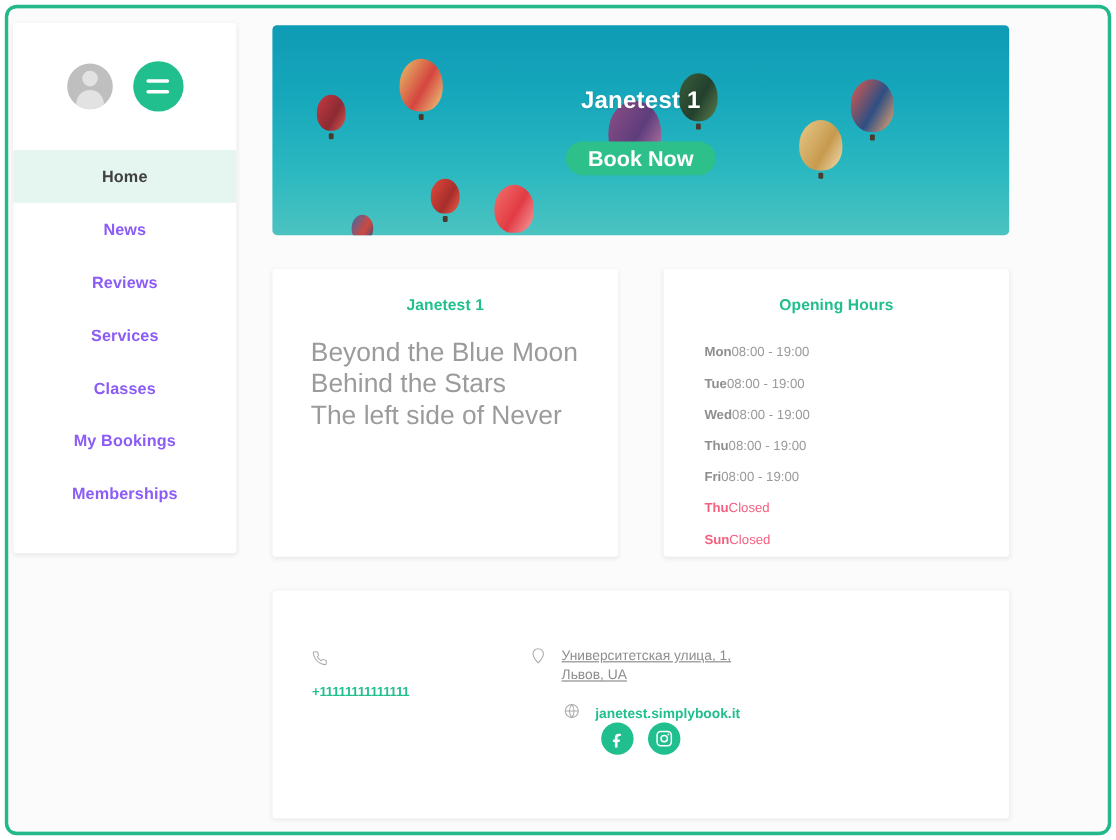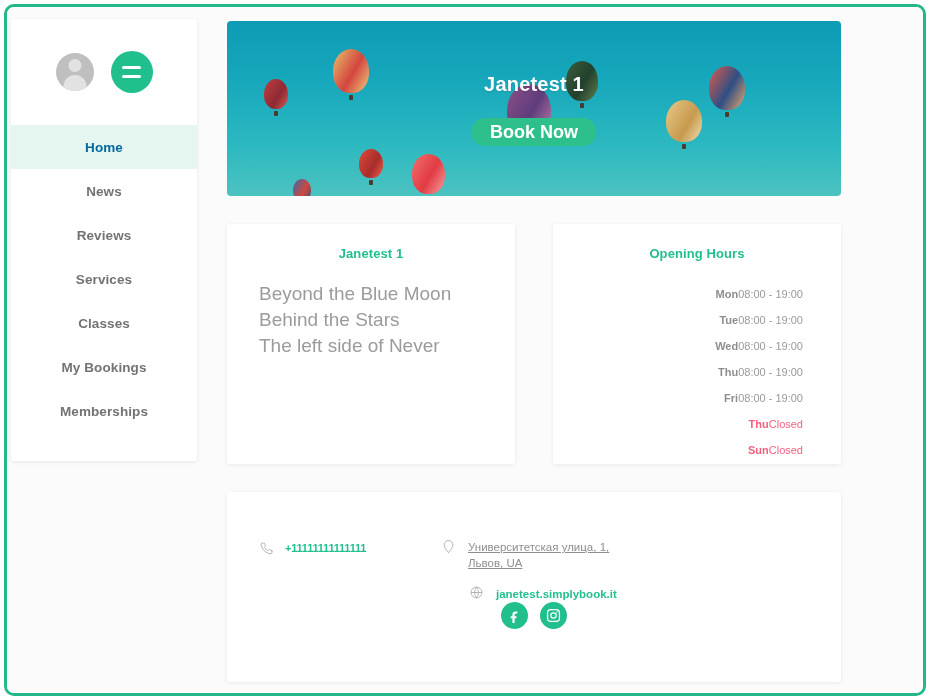--- a/index.html
+++ b/index.html
@@ -112,27 +112,27 @@
 
   .nav-list { list-style: none; }
 
   .nav-item {
     height: 44px;
     display: flex;
     align-items: center;
     justify-content: center;
     font-size: 13.5px;
     font-weight: bold;
-    color: #737373;
+    color: #8b5cf6;
     cursor: pointer;
     letter-spacing: 0.1px;
   }
   .nav-item.active {
     background: #e4f6ef;
-    color: #0369a1;
+    color: #404040;
   }
 
   
   .main {
     position: absolute;
     left: 220px;
     top: 14px;
     width: 614px;
   }
 
@@ -222,28 +222,28 @@
     text-align: center;
     color: #22bf8e;
     font-size: 13px;
     font-weight: bold;
     margin-bottom: 20px;
     letter-spacing: 0.1px;
   }
 
   .about-lines {
     color: #9b9b9b;
-    font-size: 19px;
+    font-size: 22px;
     line-height: 26px;
     padding-left: 6px;
   }
 
   .hours-row {
     display: flex;
-    justify-content: flex-end;
+    justify-content: flex-start;
     align-items: center;
     height: 26px;
     font-size: 11px;
     font-weight: bold;
     color: #8e8e8e;
     padding: 0 12px 0 8px;
   }
   .hours-row .hours-time { font-weight: normal; color: #9a9a9a; }
   .hours-row.closed .hours-day,
   .hours-row.closed .hours-time { color: #f4607f; }
@@ -263,20 +263,21 @@
     height: 70px;
   }
 
   .contact-phone {
     position: absolute;
     left: 33px;
     top: 8px;
     display: flex;
     align-items: flex-start;
     gap: 12px;
+    flex-direction: column;
   }
   .contact-address {
     position: absolute;
     left: 215px;
     top: 5px;
     display: flex;
     align-items: flex-start;
     gap: 13px;
     width: 230px;
   }

